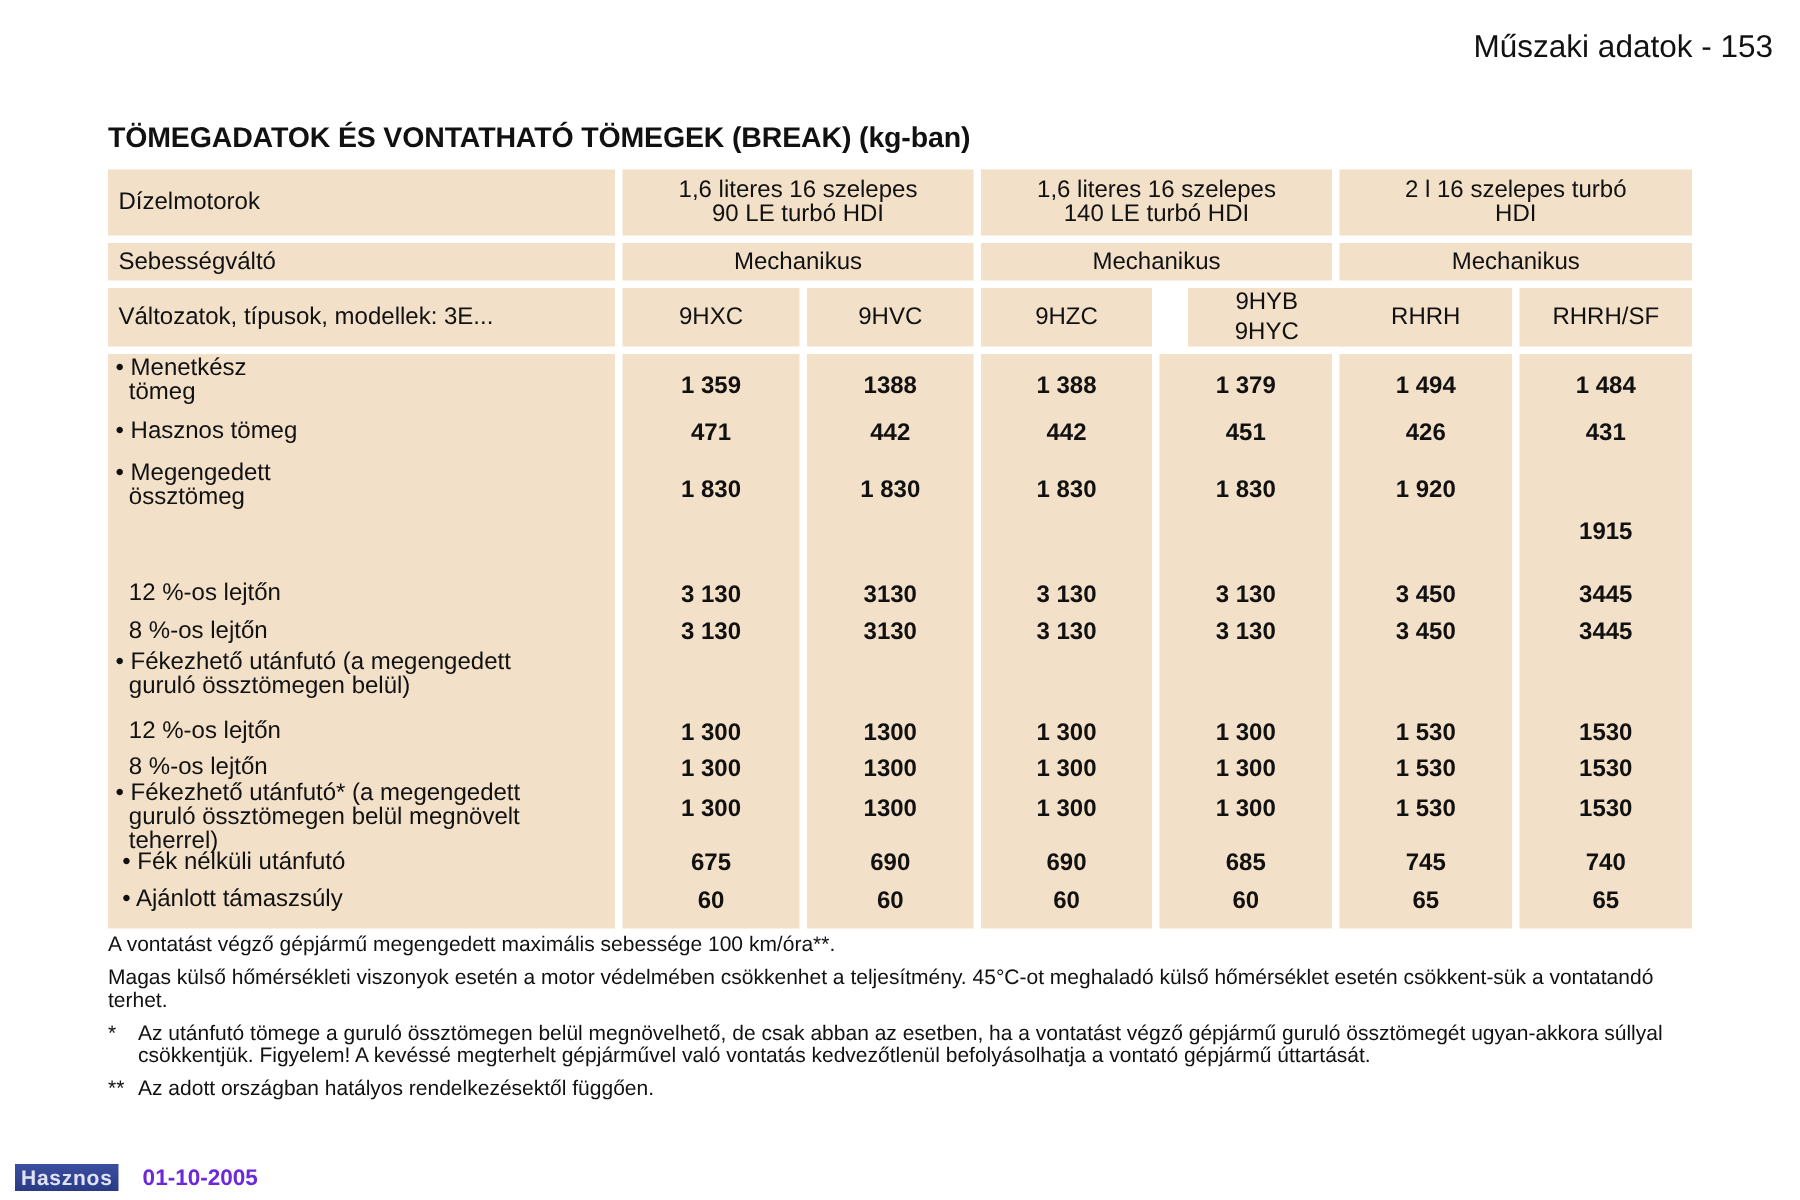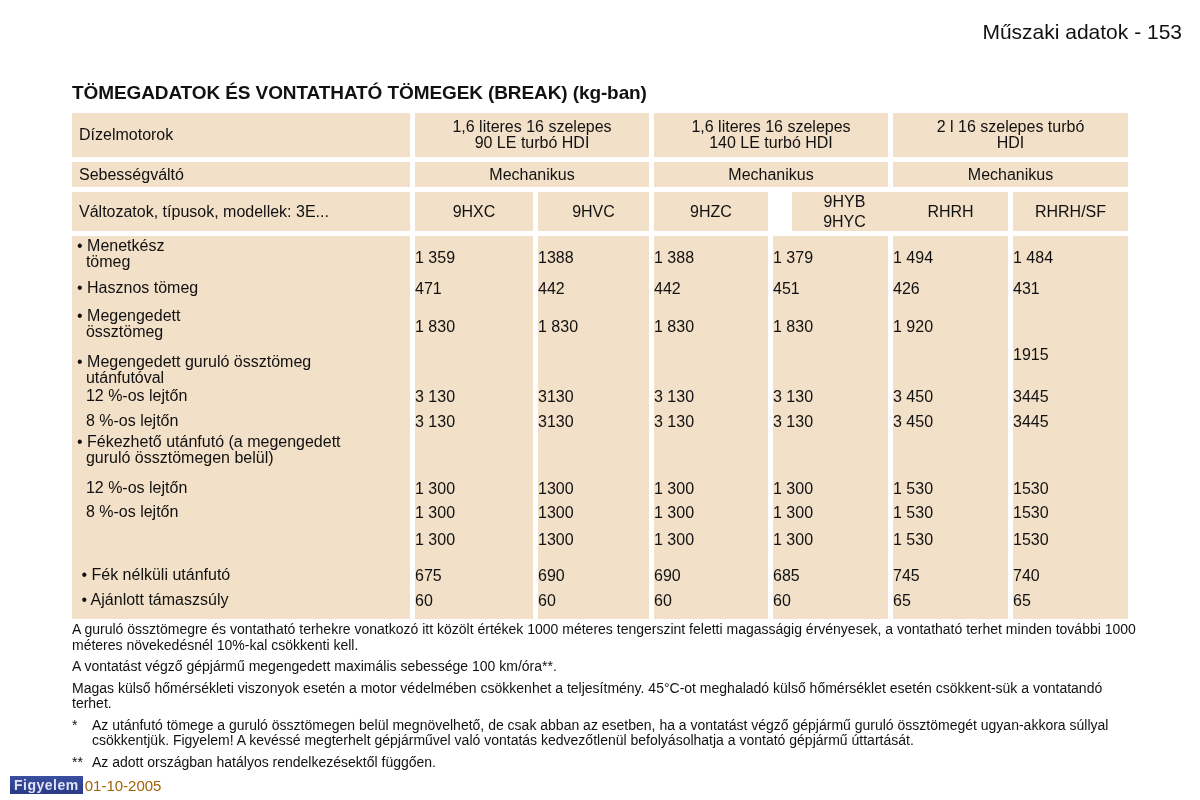--- a/index.html
+++ b/index.html
@@ -4,29 +4,29 @@
 <style>
   html, body { margin: 0; padding: 0; background: #ffffff; }
   body { width: 1200px; height: 800px; position: relative; overflow: hidden;
          font-family: "Liberation Sans", "DejaVu Sans", sans-serif; color: #111; }
   .page-header { position: absolute; right: 18px; top: 20px; font-size: 21px; color: #111; }
   .section-title { position: absolute; left: 72px; top: 82px; font-size: 19px; font-weight: bold; letter-spacing: -0.1px; }
   .tbl { position: absolute; left: 72px; top: 113px; }
   .cell { position: absolute; background: #f3e0c8; box-sizing: border-box; font-size: 16px; }
   .hdr { font-weight: normal; display: flex; align-items: center; justify-content: center; text-align: center; line-height: 16px; }
   .lbl-hdr { justify-content: flex-start; padding-left: 7px; }
-  .num { position: absolute; width: 100%; font-size: 16px; }
+  .num { position: absolute; width: 100%; text-align: center; font-size: 16px; font-weight: bold; }
   .lbl { position: absolute; left: 5px; font-size: 16px; line-height: 16px; white-space: pre; }
   .notes { position: absolute; left: 72px; top: 622px; width: 1070px; font-size: 14px; line-height: 15.5px; }
   .notes p { margin: 0 0 6px 0; }
   .fn { position: relative; padding-left: 20px; margin: 0 0 6px 0; }
   .fn .mark { position: absolute; left: 0; top: 0; }
   .footer { position: absolute; left: 10px; top: 776px; display: flex; align-items: center; }
   .logo { background: linear-gradient(#3b4fa0, #2a3a86); color: #dfe3f5; font-weight: bold; font-size: 14px; padding: 1px 4px; letter-spacing: 0.5px; }
-  .date { color: #a16207; font-weight: normal; font-size: 15px; margin-left: 2px; }
+  .date { color: #6d28d9; font-weight: bold; font-size: 15px; margin-left: 16px; }
 </style>
 </head>
 <body>
 
 <div class="page-header">Műszaki adatok - 153</div>
 <div class="section-title">TÖMEGADATOK ÉS VONTATHATÓ TÖMEGEK (BREAK) (kg-ban)</div>
 
 <div class="tbl">
 
   <div class="cell hdr lbl-hdr" style="left:0;top:0;width:338px;height:44px;">Dízelmotorok</div>
@@ -64,28 +64,29 @@
   <div class="cell hdr" style="left:941px;top:79px;width:115px;height:39px;">
       <div><span>RHRH/SF</span></div>
     </div>
 
   <div class="cell" id="col-label" style="left:0;top:123px;width:338px;height:383px;">
       <div class="lbl" style="top: 2px;">• Menetkész
   tömeg</div>
       <div class="lbl" style="top: 44px;">• Hasznos tömeg</div>
       <div class="lbl" style="top: 72px;">• Megengedett
   össztömeg</div>
-      <div class="lbl" style="top: 118px;">• Megengedett guruló össztömeg
-  utánfutóval</div>
       <div class="lbl" style="top: 152px;">  12 %-os lejtőn</div>
       <div class="lbl" style="top: 177px;">  8 %-os lejtőn</div>
       <div class="lbl" style="top: 198px;">• Fékezhető utánfutó (a megengedett
   guruló össztömegen belül)</div>
       <div class="lbl" style="top: 244px;">  12 %-os lejtőn</div>
       <div class="lbl" style="top: 268px;">  8 %-os lejtőn</div>
+      <div class="lbl" style="top: 285px;">• Fékezhető utánfutó* (a megengedett
+  guruló össztömegen belül megnövelt
+  teherrel)</div>
       <div class="lbl" style="top: 331px;"> • Fék nélküli utánfutó</div>
       <div class="lbl" style="top: 356px;"> • Ajánlott támaszsúly</div>
     </div>
   <div class="cell" id="col-0" style="left:343px;top:123px;width:118px;height:383px;">
       <div class="num" style="top: 13px;">1 359</div>
       <div class="num" style="top: 44px;">471</div>
       <div class="num" style="top: 82px;">1 830</div>
       <div class="num" style="top: 152px;">3 130</div>
       <div class="num" style="top: 177px;">3 130</div>
       <div class="num" style="top: 244px;">1 300</div>
@@ -150,23 +151,22 @@
       <div class="num" style="top: 177px;">3445</div>
       <div class="num" style="top: 244px;">1530</div>
       <div class="num" style="top: 268px;">1530</div>
       <div class="num" style="top: 295px;">1530</div>
       <div class="num" style="top: 331px;">740</div>
       <div class="num" style="top: 356px;">65</div>
     </div>
 </div>
 
 <div class="notes">
-  <p>A guruló össztömegre és vontatható terhekre vonatkozó itt közölt értékek 1000 méteres tengerszint feletti magasságig érvényesek, a vontatható terhet minden további 1000 méteres növekedésnél 10%-kal csökkenti kell.</p>
   <p>A vontatást végző gépjármű megengedett maximális sebessége 100 km/óra**.</p>
   <p>Magas külső hőmérsékleti viszonyok esetén a motor védelmében csökkenhet a teljesítmény. 45°C-ot meghaladó külső hőmérséklet esetén csökkent-sük a vontatandó terhet.</p>
   <div class="fn"><span class="mark">*</span><span>Az utánfutó tömege a guruló össztömegen belül megnövelhető, de csak abban az esetben, ha a vontatást végző gépjármű guruló össztömegét ugyan-akkora súllyal csökkentjük. Figyelem! A kevéssé megterhelt gépjárművel való vontatás kedvezőtlenül befolyásolhatja a vontató gépjármű úttartását.</span></div>
   <div class="fn"><span class="mark">**</span><span>Az adott országban hatályos rendelkezésektől függően.</span></div>
 </div>
 
 <div class="footer">
-  <span class="logo">Figyelem</span>
+  <span class="logo">Hasznos</span>
   <span class="date">01-10-2005</span>
 </div>
 
 </body></html>

